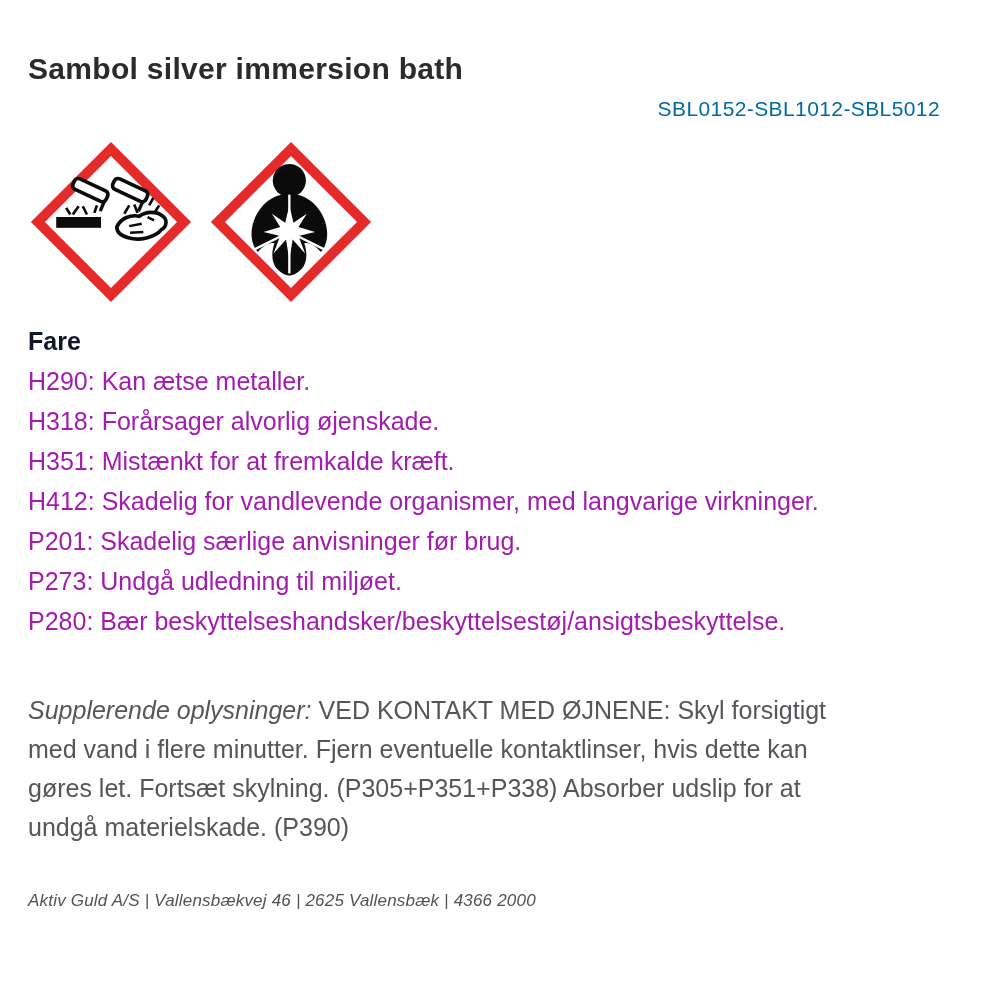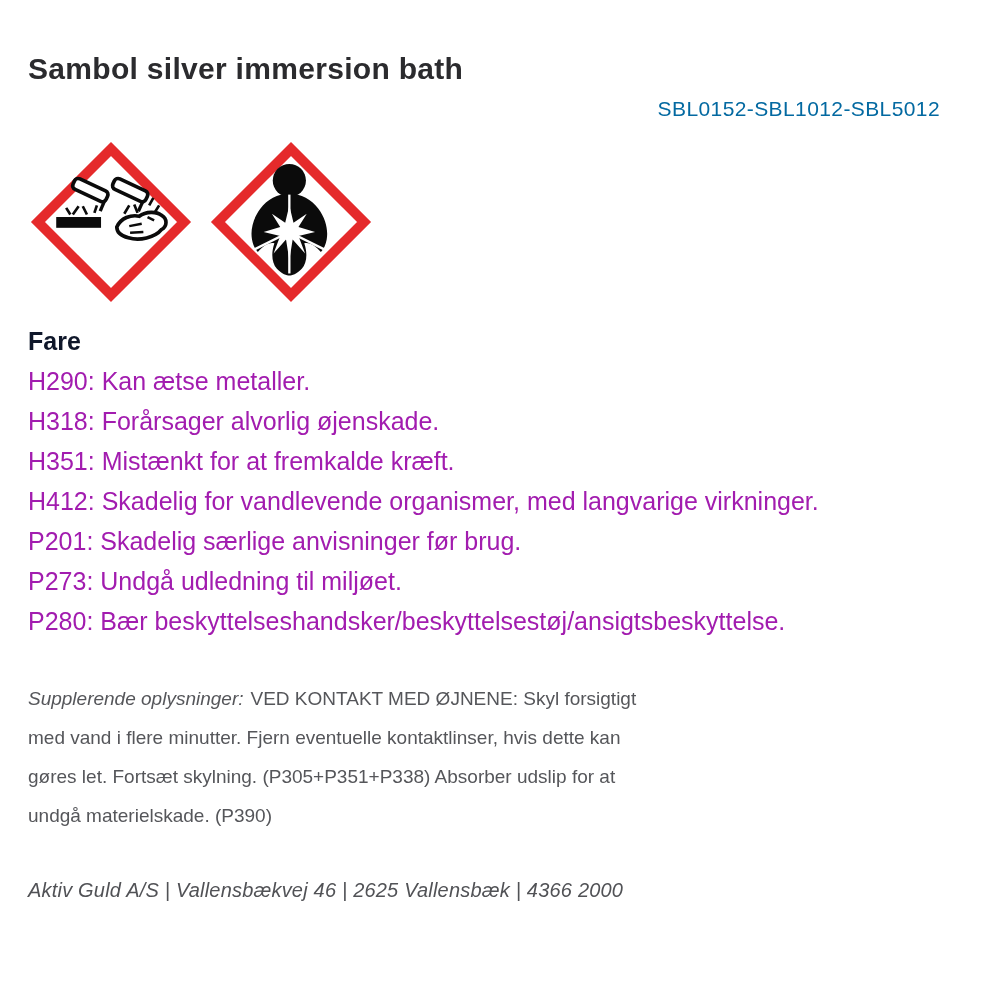--- a/index.html
+++ b/index.html
@@ -11,24 +11,24 @@
   .page{padding:52px 60px 0 28px;}
   .title{
     font-size:30px;font-weight:700;color:#2b2b2e;margin:0;
     letter-spacing:.3px;line-height:1.1;
   }
   .sku{font-size:21px;color:#0369a1;margin-top:12px;letter-spacing:.4px;text-align:right;}
   .pictos{display:flex;gap:14px;margin-top:18px;}
   .picto{width:166px;height:166px;display:block;}
   .signal{font-size:25px;font-weight:700;color:#0f172a;margin-top:16px;line-height:40px;}
   .stmt{font-size:25px;line-height:40px;color:#a21caf;}
-  .supp{font-size:19px;line-height:39px;margin:38px 0 0 0;max-width:930px;color:#55565a;}
+  .supp{font-size:25px;line-height:39px;margin:50px 0 0 0;max-width:930px;color:#55565a;}
   .supp .intro{font-style:italic;margin-right:7px;}
   .supp .blk{display:block;}
-  .footer{font-size:20px;font-style:italic;margin-top:44px;color:#515256;letter-spacing:.2px;}
+  .footer{font-size:17px;font-style:italic;margin-top:44px;color:#515256;letter-spacing:.2px;}
 </style>
 </head>
 <body>
 
 <div class="page">
 
   <h1 class="title">Sambol silver immersion bath</h1>
   <div class="sku">SBL0152-SBL1012-SBL5012</div>
 
   <div class="pictos">

